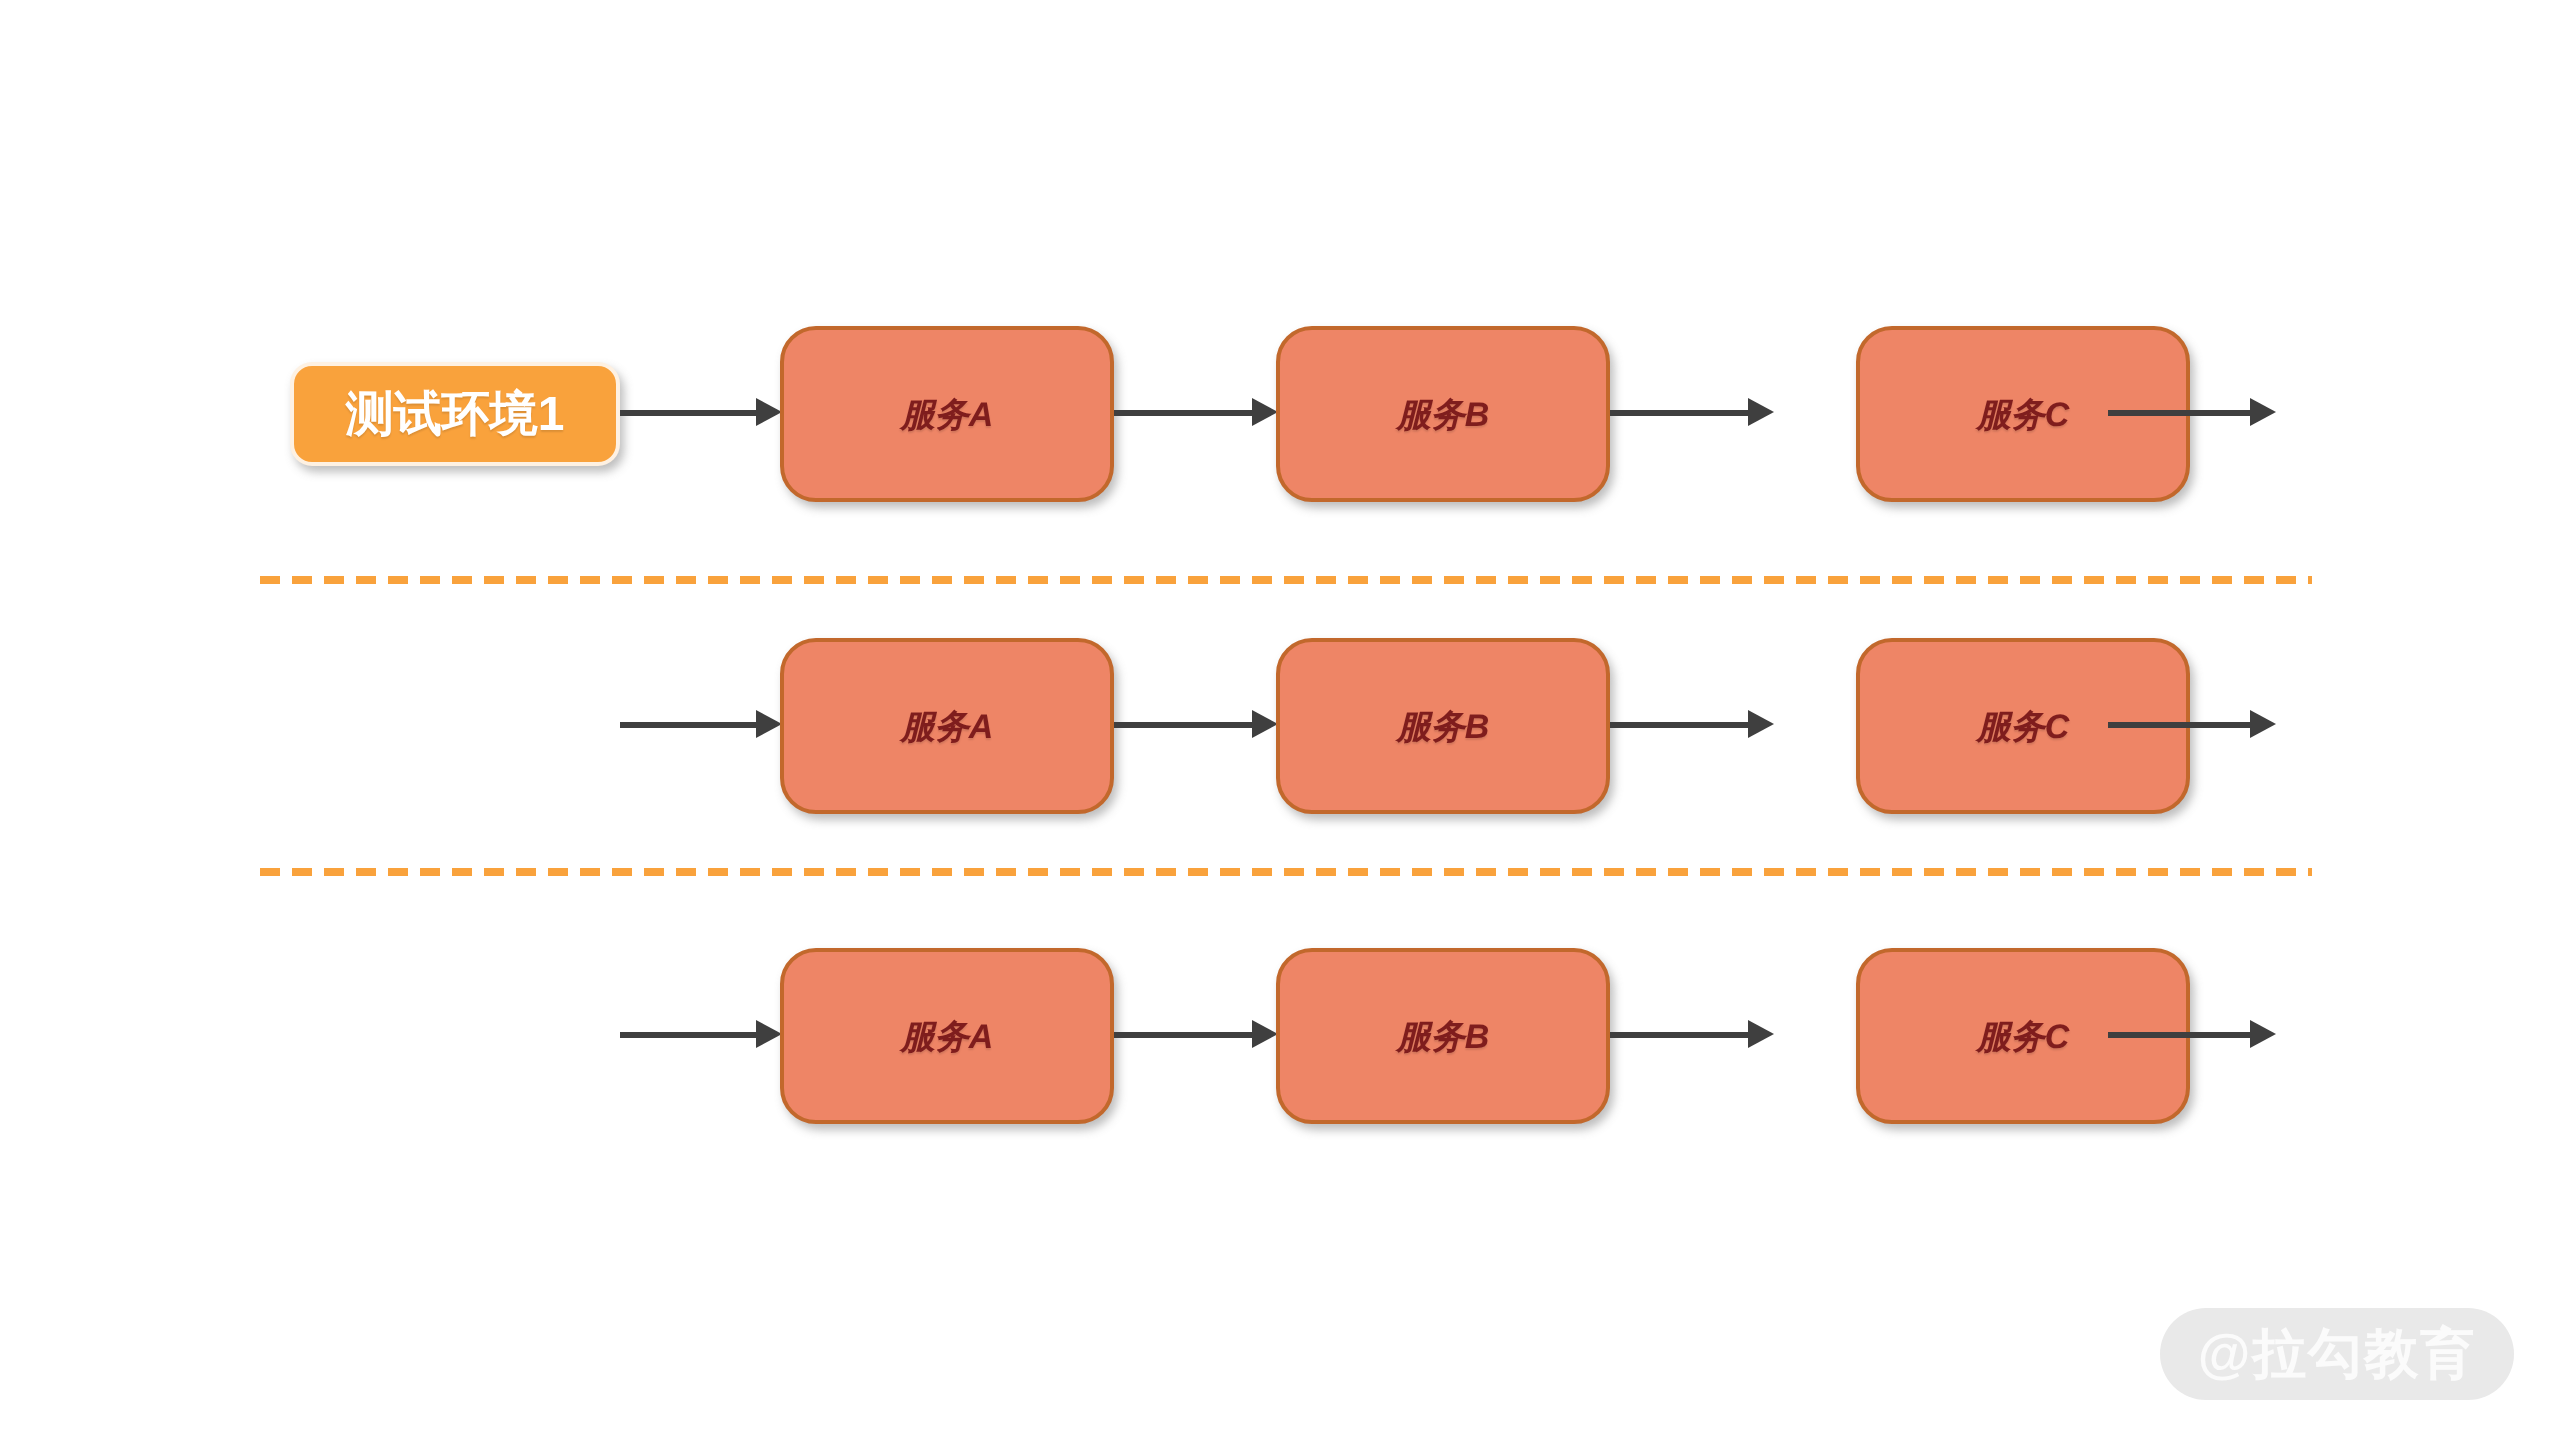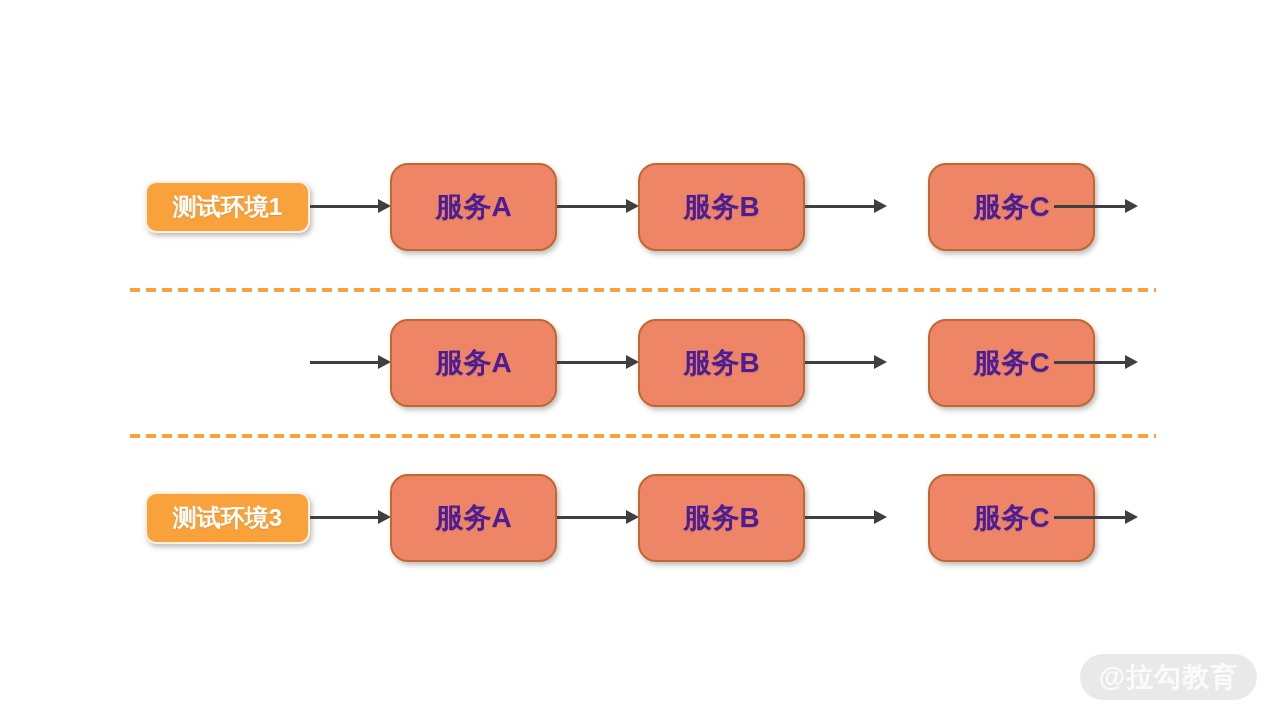--- a/index.html
+++ b/index.html
@@ -50,25 +50,26 @@
     top: 0;
     width: 167px;
     height: 88px;
     background: var(--service-fill, #EE8566);
     border: 2px solid var(--service-border, #C2682C);
     border-radius: 18px;
     box-sizing: border-box;
     display: flex;
     align-items: center;
     justify-content: center;
-    color: #4c1d95;
-    font-size: 28px;
+    color: #7f1d1d;
+    font-size: 17px;
     font-weight: 700;
     box-shadow: 2px 3px 5px rgba(110,110,110,0.45);
     text-shadow: 0 1px 1px rgba(0,0,0,0.12);
+    font-style: italic;
   }
   .svc-a { left: 390px; }
   .svc-b { left: 638px; }
   .svc-c { left: 928px; }
 
   .flow-arrow {
     position: absolute;
     top: 42px;
     height: 3px;
   }
@@ -168,23 +169,20 @@
     <div class="flow-arrow arr-3"></div>
     <div class="service-box svc-c">
       <span>服务C</span>
     </div>
     <div class="flow-arrow arr-4"></div>
   </div>
 
   <div class="divider div-2"></div>
 
   <div class="pipeline-row row-3">
-    <div class="env-box">
-      <span>测试环境3</span>
-    </div>
     <div class="flow-arrow arr-1"></div>
     <div class="service-box svc-a">
       <span>服务A</span>
     </div>
     <div class="flow-arrow arr-2"></div>
     <div class="service-box svc-b">
       <span>服务B</span>
     </div>
     <div class="flow-arrow arr-3"></div>
     <div class="service-box svc-c">

